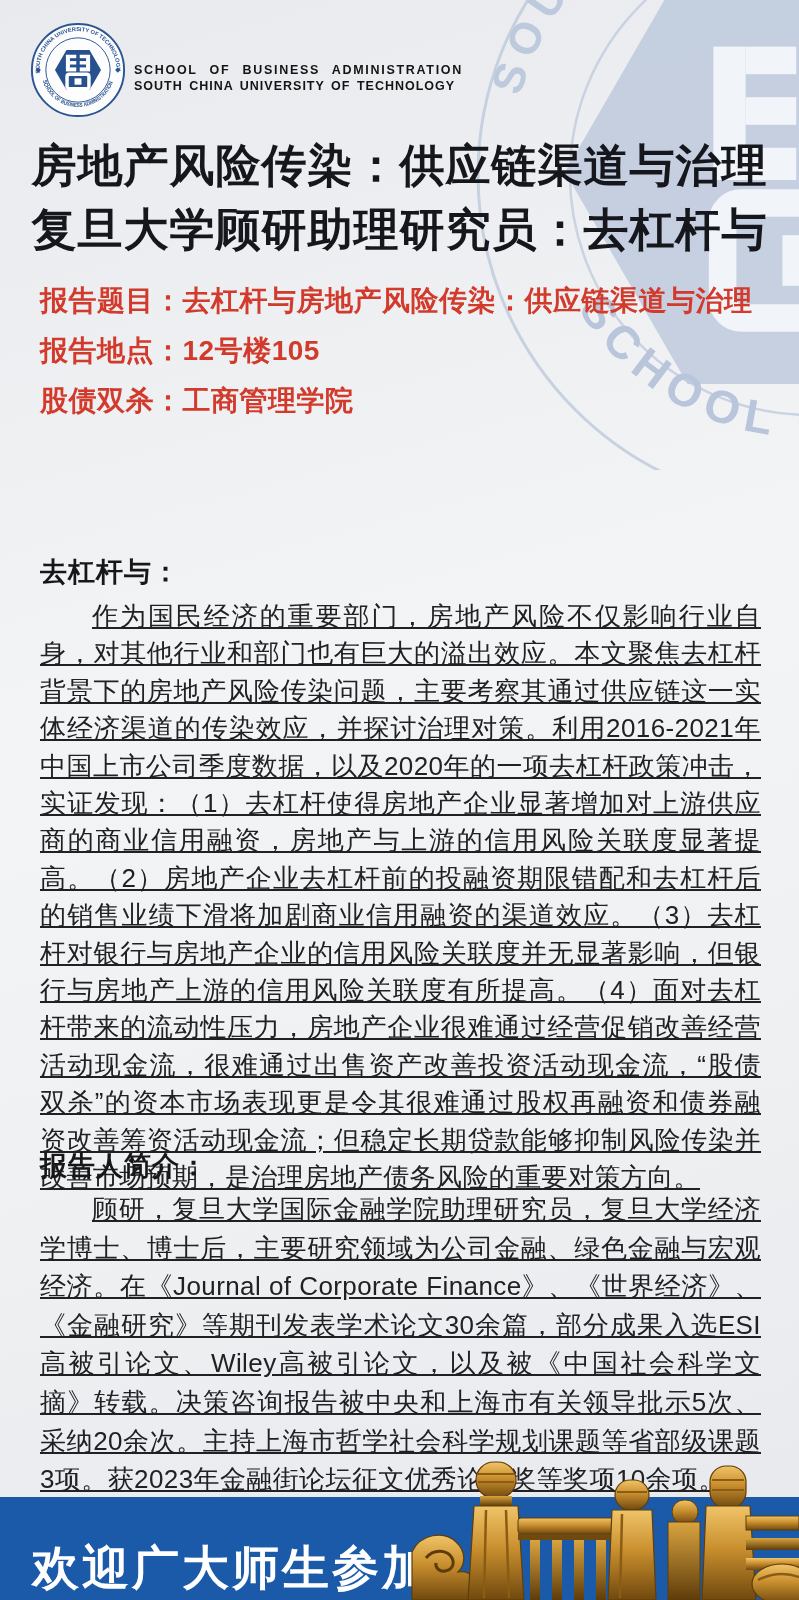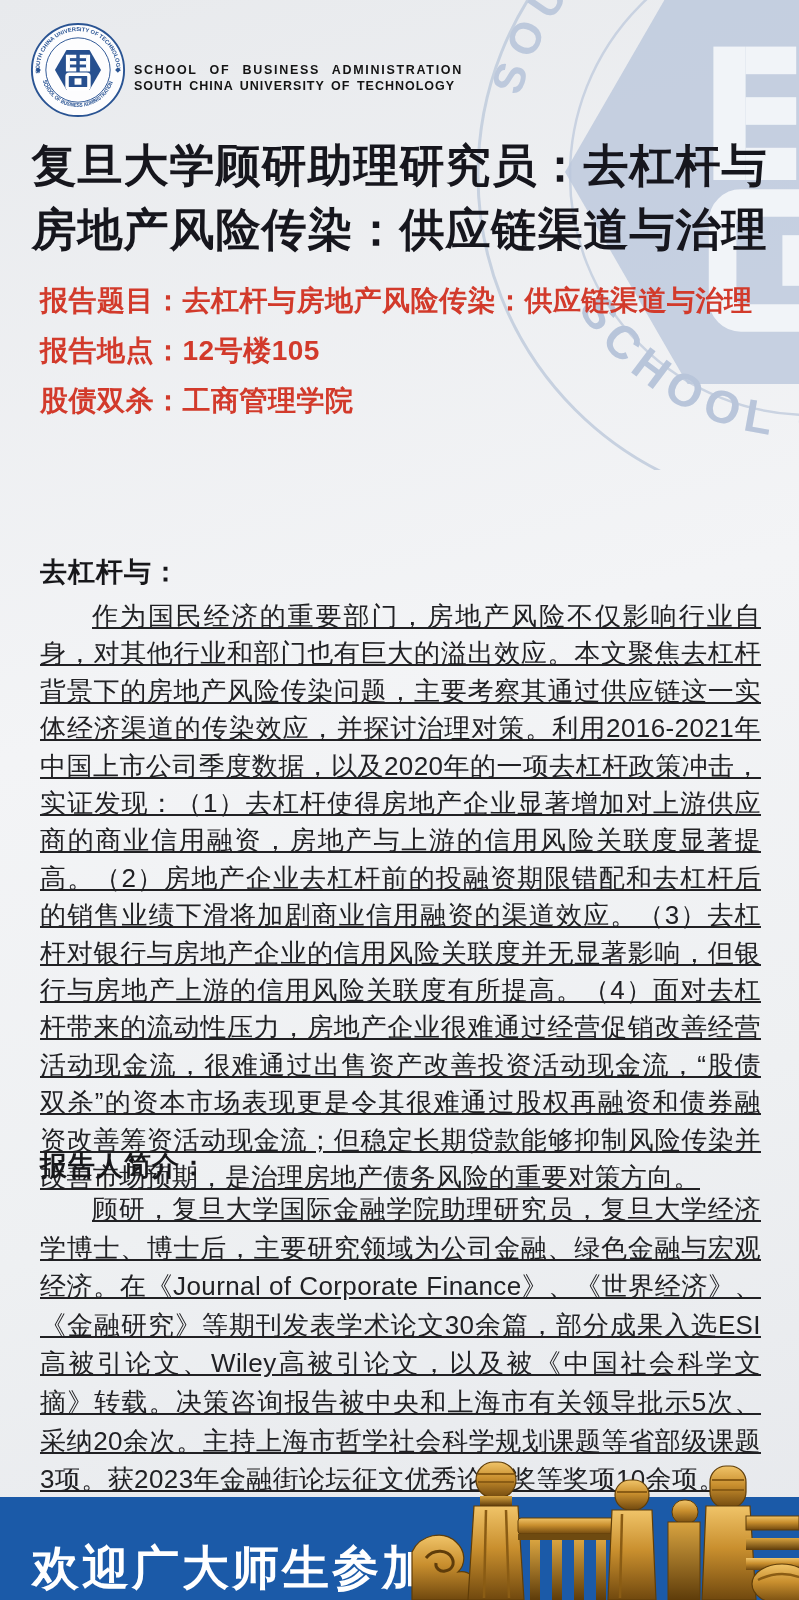--- a/index.html
+++ b/index.html
@@ -100,22 +100,22 @@
         <rect x="-6" y="12" width="12" height="11"></rect>
       </g>
     </svg>
     <div class="org-text">
       <div class="org-en1">SCHOOL OF BUSINESS ADMINISTRATION</div>
       <div class="org-en2">SOUTH CHINA UNIVERSITY OF TECHNOLOGY</div>
     </div>
   </div>
 
   <div class="title">
+    <div class="t-line">房地产风险传染：供应链渠道与治理</div>
     <div class="t-line">复旦大学顾研助理研究员：去杠杆与</div>
-    <div class="t-line">房地产风险传染：供应链渠道与治理</div>
   </div>
 
   <ul class="info">
     <li><span>报告题目：</span><span>去杠杆与房地产风险传染：供应链渠道与治理</span></li>
     <li><span>报告地点：</span><span>12号楼105</span></li>
     <li><span>股债双杀：</span><span>工商管理学院</span></li>
   </ul>
 
   <div class="sec-heading abstract-heading">去杠杆与：</div>
   <p class="sec-body abstract-body">作为国民经济的重要部门，房地产风险不仅影响行业自身，对其他行业和部门也有巨大的溢出效应。本文聚焦去杠杆背景下的房地产风险传染问题，主要考察其通过供应链这一实体经济渠道的传染效应，并探讨治理对策。利用2016-2021年中国上市公司季度数据，以及2020年的一项去杠杆政策冲击，实证发现：（1）去杠杆使得房地产企业显著增加对上游供应商的商业信用融资，房地产与上游的信用风险关联度显著提高。（2）房地产企业去杠杆前的投融资期限错配和去杠杆后的销售业绩下滑将加剧商业信用融资的渠道效应。（3）去杠杆对银行与房地产企业的信用风险关联度并无显著影响，但银行与房地产上游的信用风险关联度有所提高。（4）面对去杠杆带来的流动性压力，房地产企业很难通过经营促销改善经营活动现金流，很难通过出售资产改善投资活动现金流，“股债双杀”的资本市场表现更是令其很难通过股权再融资和债券融资改善筹资活动现金流；但稳定长期贷款能够抑制风险传染并改善市场预期，是治理房地产债务风险的重要对策方向。</p>

